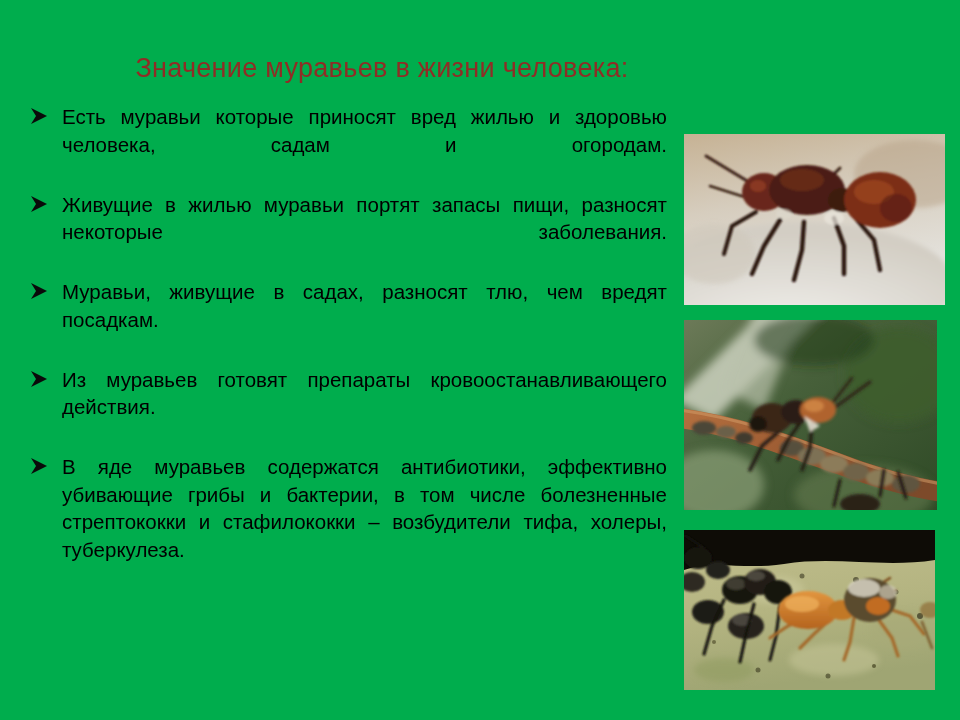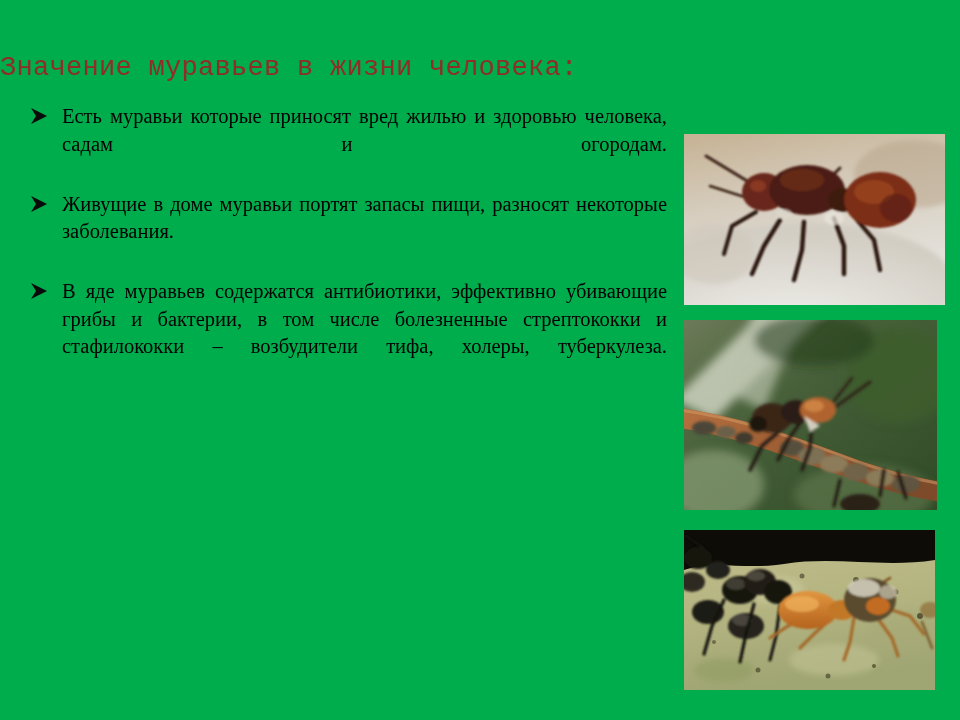--- a/index.html
+++ b/index.html
@@ -23,21 +23,22 @@
     background: #00ad4d;
     box-sizing: border-box;
   }
 
   
   .slide-title {
     position: absolute;
     left: 0;
     top: 52px;
     width: 764px;
-    font-family: Liberation Mono, monospace;
+    text-align: center;
+    font-family: Liberation Sans, sans-serif;
     font-size: 27px;
     line-height: 32px;
     color: #8f2d26;
     letter-spacing: 0.3px;
     white-space: nowrap;
   }
 
   
   .content-column {
     position: absolute;
@@ -48,21 +49,20 @@
 
   .bullet-item {
     position: relative;
     padding-left: 40px;
     margin-bottom: 5px;
     font-size: 20.5px;
     line-height: 27.5px;
     color: #000000;
     text-align: justify;
     text-justify: inter-word;
-    font-family: Liberation Serif, serif;
   }
   .bullet-item:last-child {
     margin-bottom: 0;
   }
 
   
   .bullet-marker {
     position: absolute;
     left: 6px;
     top: 2px;
@@ -135,25 +135,41 @@
       </span>
       <span class="bullet-text">Есть муравьи которые приносят вред жилью и здоровью человека, садам и огородам.</span>
     </div>
 
     <div class="bullet-item">
       <span class="bullet-marker">
         <svg viewBox="0 0 22 22" width="22" height="22" aria-hidden="true">
           <path d="M3 3 L19 11 L3 19 L8 11 Z" fill="#0a0a0a"></path>
         </svg>
       </span>
-      <span class="bullet-text">Живущие в доме муравьи портят запасы пищи, разносят некоторые заболевания.</span>
-    </div>
-
-
-
+      <span class="bullet-text">Живущие в жилью муравьи портят запасы пищи, разносят некоторые заболевания.</span>
+    </div>
+
+    <div class="bullet-item">
+      <span class="bullet-marker">
+        <svg viewBox="0 0 22 22" width="22" height="22" aria-hidden="true">
+          <path d="M3 3 L19 11 L3 19 L8 11 Z" fill="#0a0a0a"></path>
+        </svg>
+      </span>
+      <span class="bullet-text">Муравьи, живущие в  садах, разносят тлю, чем вредят  посадкам.</span>
+    </div>
+
+
+    <div class="bullet-item">
+      <span class="bullet-marker">
+        <svg viewBox="0 0 22 22" width="22" height="22" aria-hidden="true">
+          <path d="M3 3 L19 11 L3 19 L8 11 Z" fill="#0a0a0a"></path>
+        </svg>
+      </span>
+      <span class="bullet-text">Из муравьев готовят препараты кровоостанавливающего действия.</span>
+    </div>
 
 
     <div class="bullet-item">
       <span class="bullet-marker">
         <svg viewBox="0 0 22 22" width="22" height="22" aria-hidden="true">
           <path d="M3 3 L19 11 L3 19 L8 11 Z" fill="#0a0a0a"></path>
         </svg>
       </span>
       <span class="bullet-text">В яде муравьев содержатся антибиотики, эффективно убивающие грибы и бактерии, в том числе болезненные стрептококки и стафилококки – возбудители тифа, холеры, туберкулеза.</span>
     </div>

